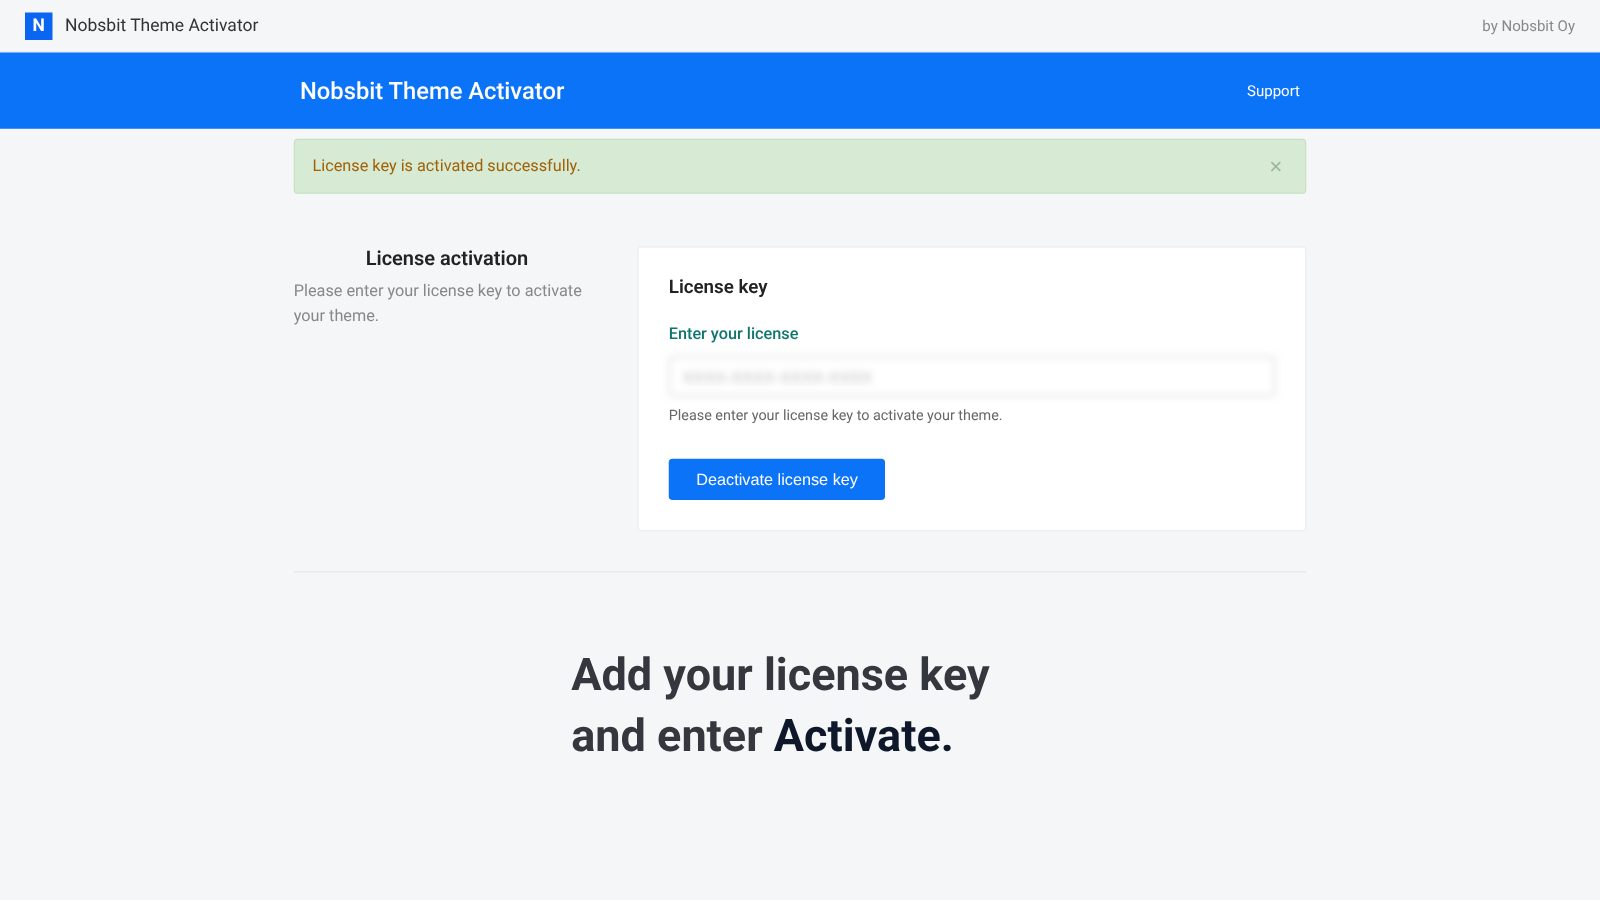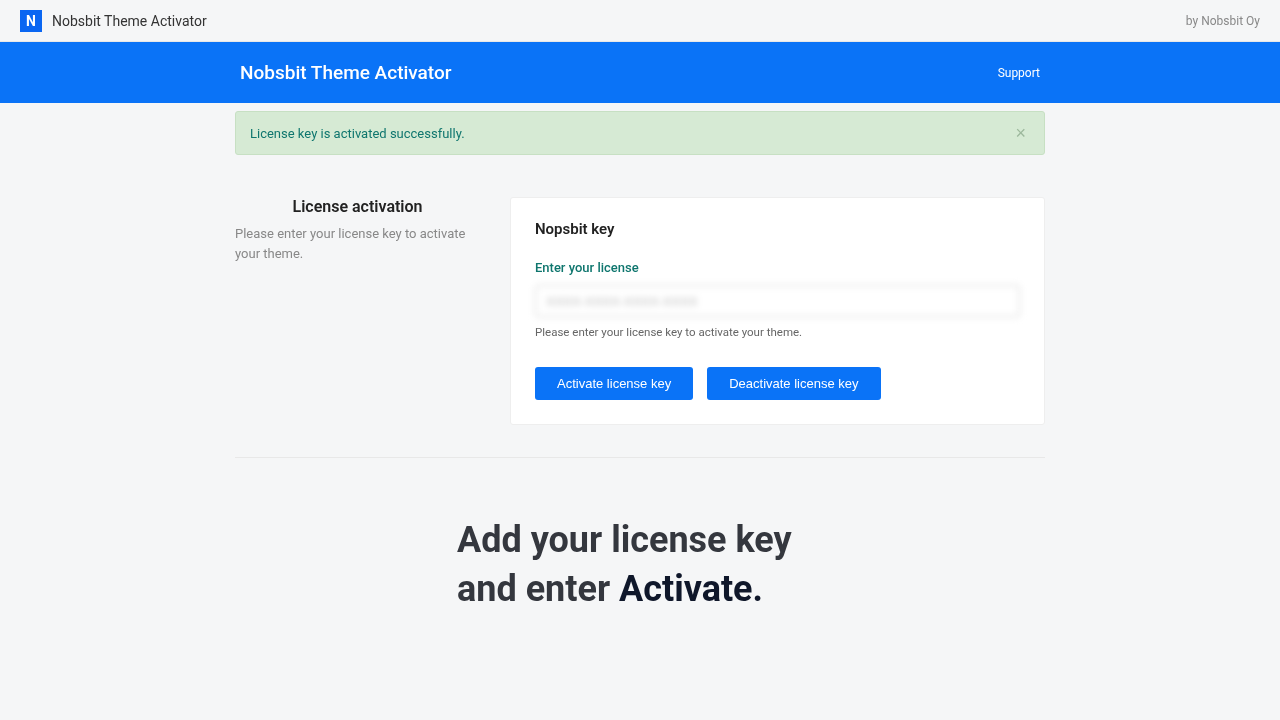--- a/index.html
+++ b/index.html
@@ -80,21 +80,21 @@
   background: #d6ead4;
   border: 1px solid #c7e0c3;
   border-radius: 3px;
   padding: 12px 14px;
   display: flex;
   justify-content: space-between;
   align-items: center;
   margin-bottom: 42px;
 }
 .alert-text {
-  color: #0f766e;
+  color: #a16207;
   font-size: 13px;
 }
 .alert-close {
   color: #9cb89c;
   font-size: 18px;
   cursor: pointer;
   line-height: 1;
   background: none;
   border: none;
   padding: 0 4px;
@@ -212,26 +212,25 @@
     <span class="alert-text">License key is activated successfully.</span>
     <button class="alert-close">×</button>
   </div>
 
   <div class="activation-section">
     <div class="activation-left">
       <h2 class="activation-heading">License activation</h2>
       <p class="activation-desc">Please enter your license key to activate your theme.</p>
     </div>
     <div class="activation-card">
-      <h3 class="card-title">Nopsbit key</h3>
+      <h3 class="card-title">License key</h3>
       <label class="field-label">Enter your license</label>
       <input class="license-input" type="text" value="XXXX-XXXX-XXXX-XXXX" style="">
       <p class="help-text">Please enter your license key to activate your theme.</p>
       <div class="button-row">
-        <button class="btn-primary">Activate license key</button>
         <button class="btn-primary">Deactivate license key</button>
       </div>
     </div>
   </div>
 
   <hr class="divider">
 
   <div class="promo-section">
     <div class="promo-text">
       <span>Add your license key</span><br>

